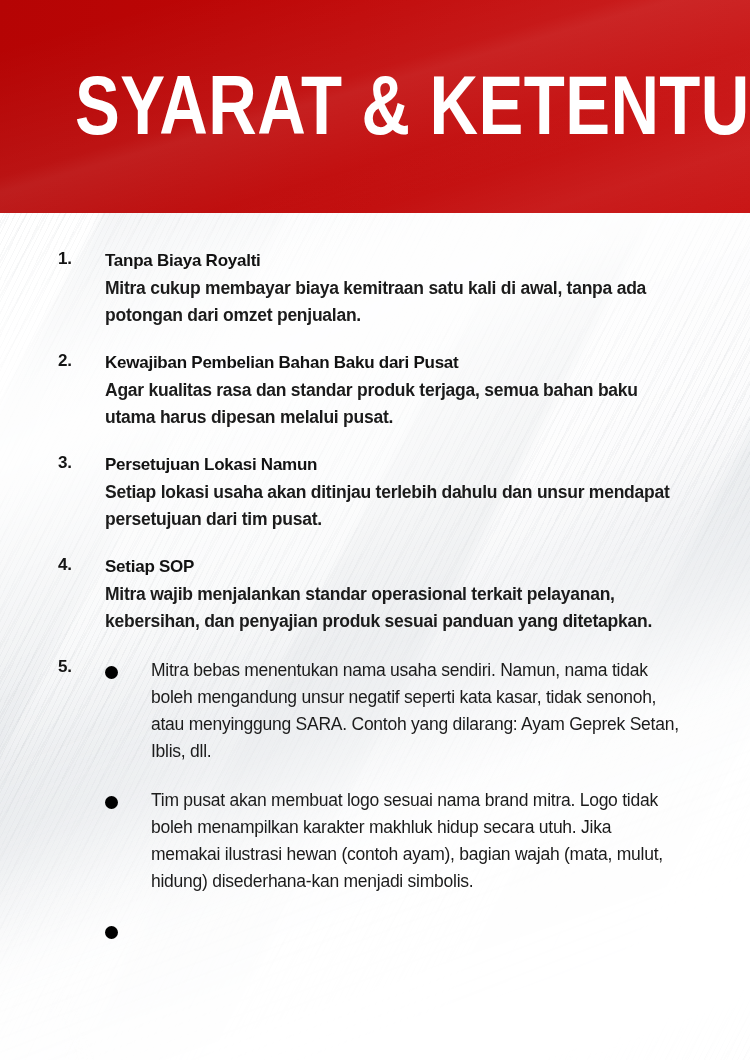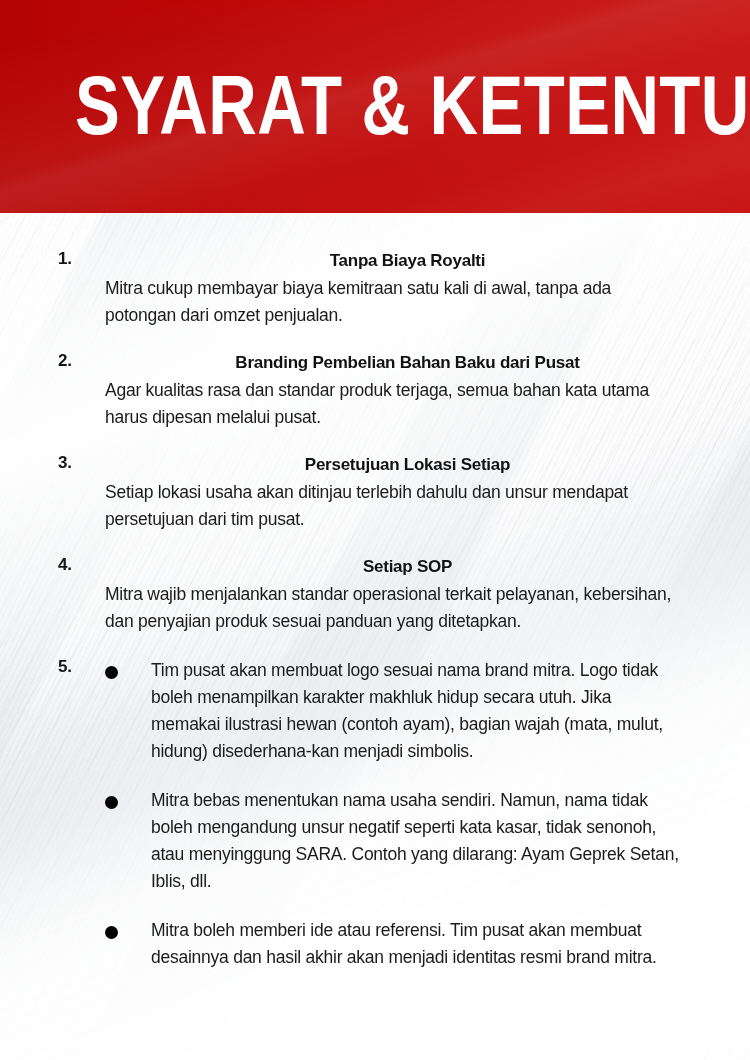--- a/index.html
+++ b/index.html
@@ -205,26 +205,25 @@
     letter-spacing: -0.2px;
   }
 
   .rule-title {
     font-size: 17px;
     font-weight: 700;
     color: #121212;
     line-height: 24px;
     letter-spacing: -0.25px;
     margin: 0 0 2px 0;
-    text-align: center;
   }
 
   .rule-body {
     font-size: 17.5px;
-    font-weight: 400;
+    font-weight: 700;
     color: #1b1b1b;
     line-height: 27px;
     letter-spacing: -0.25px;
     margin: 0;
     max-width: 580px;
   }
 
   
   .bullet-list {
     margin: 4px 0 0 0;
@@ -279,48 +278,47 @@
   <div class="content">
 
     <div class="rule-item tight">
       <div class="rule-num">1.</div>
       <div class="rule-title">Tanpa Biaya Royalti</div>
       <div class="rule-body">Mitra cukup membayar biaya kemitraan satu kali di awal, tanpa ada potongan dari omzet penjualan.</div>
     </div>
 
     <div class="rule-item tight">
       <div class="rule-num">2.</div>
-      <div class="rule-title">Branding Pembelian Bahan Baku dari Pusat</div>
-      <div class="rule-body">Agar kualitas rasa dan standar produk terjaga, semua bahan kata utama harus dipesan melalui pusat.</div>
+      <div class="rule-title">Kewajiban Pembelian Bahan Baku dari Pusat</div>
+      <div class="rule-body">Agar kualitas rasa dan standar produk terjaga, semua bahan baku utama harus dipesan melalui pusat.</div>
     </div>
 
     <div class="rule-item tight">
       <div class="rule-num">3.</div>
-      <div class="rule-title">Persetujuan Lokasi Setiap</div>
+      <div class="rule-title">Persetujuan Lokasi Namun</div>
       <div class="rule-body">Setiap lokasi usaha akan ditinjau terlebih dahulu dan unsur mendapat persetujuan dari tim pusat.</div>
     </div>
 
     <div class="rule-item tight">
       <div class="rule-num">4.</div>
       <div class="rule-title">Setiap SOP</div>
       <div class="rule-body">Mitra wajib menjalankan standar operasional terkait pelayanan, kebersihan, dan penyajian produk sesuai panduan yang ditetapkan.</div>
     </div>
 
     <div class="rule-item">
       <div class="rule-num">5.</div>
       <ul class="bullet-list">
+        <li class="bullet-item">
+          <span class="bullet-dot"></span>
+          <span class="bullet-text">Mitra bebas menentukan nama usaha sendiri. Namun, nama tidak boleh mengandung unsur negatif seperti kata kasar, tidak senonoh, atau menyinggung SARA. Contoh yang dilarang: Ayam Geprek Setan, Iblis, dll.</span>
+        </li>
         <li class="bullet-item">
           <span class="bullet-dot"></span>
           <span class="bullet-text">Tim pusat akan membuat logo sesuai nama brand mitra. Logo tidak boleh menampilkan karakter makhluk hidup secara utuh. Jika memakai ilustrasi hewan (contoh ayam), bagian wajah (mata, mulut, hidung) disederhana-kan menjadi simbolis.</span>
         </li>
         <li class="bullet-item">
           <span class="bullet-dot"></span>
-          <span class="bullet-text">Mitra bebas menentukan nama usaha sendiri. Namun, nama tidak boleh mengandung unsur negatif seperti kata kasar, tidak senonoh, atau menyinggung SARA. Contoh yang dilarang: Ayam Geprek Setan, Iblis, dll.</span>
-        </li>
-        <li class="bullet-item">
-          <span class="bullet-dot"></span>
-          <span class="bullet-text">Mitra boleh memberi ide atau referensi. Tim pusat akan membuat desainnya dan hasil akhir akan menjadi identitas resmi brand mitra.</span>
         </li>
       </ul>
     </div>
 
   </div>
 </div>
 
 </body></html>

